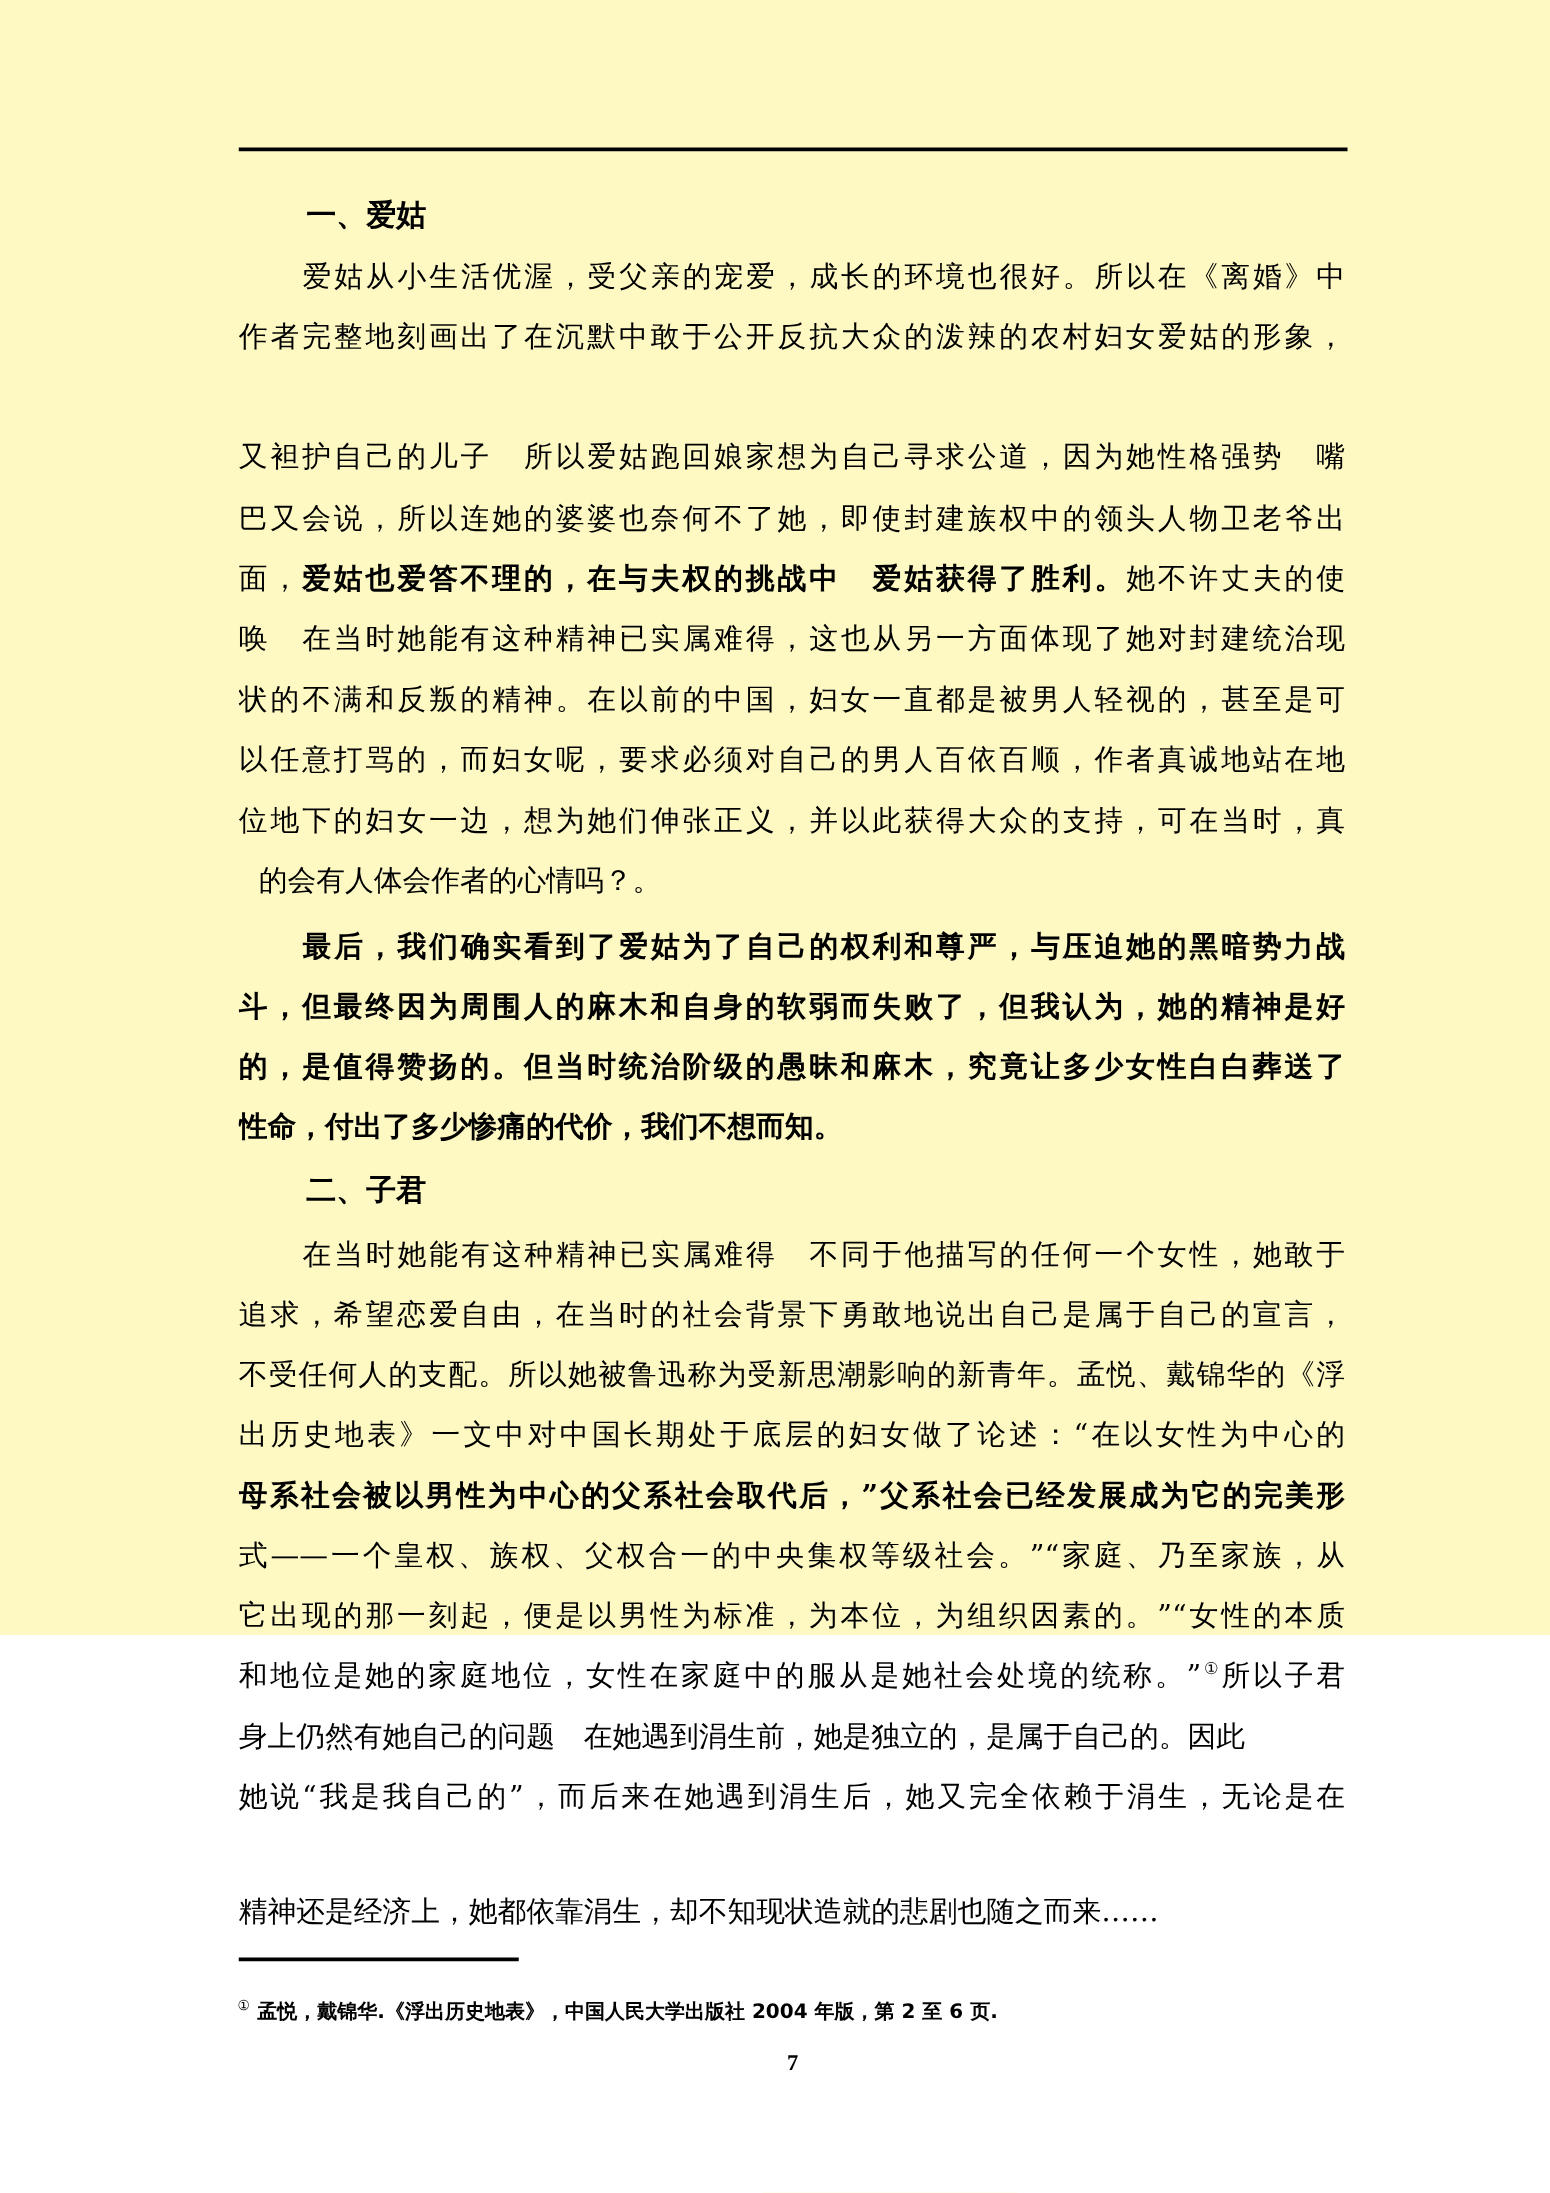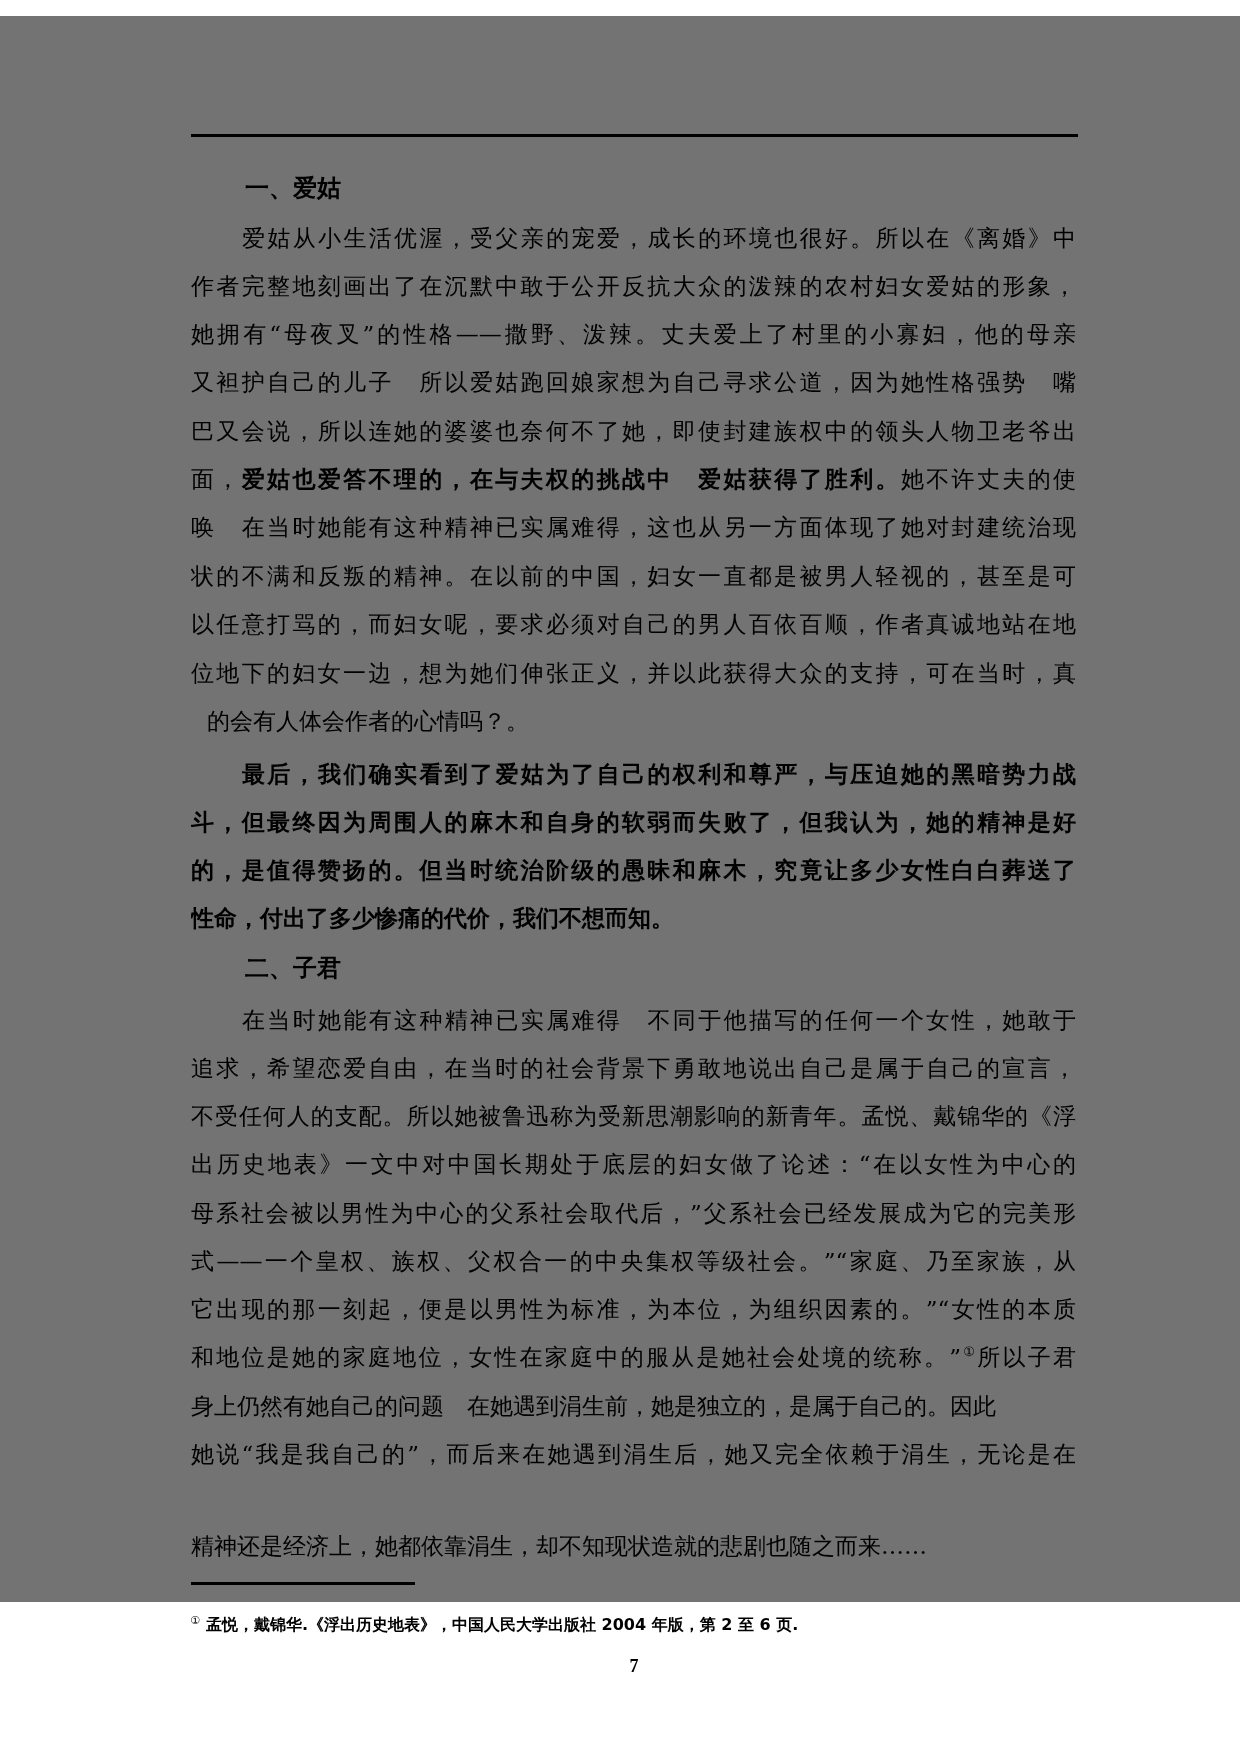--- a/index.html
+++ b/index.html
@@ -1,18 +1,18 @@
 <!DOCTYPE html>
 <html><head>
 <meta charset="utf-8">
 <style>
   html, body { margin: 0; padding: 0; background: #ffffff; }
   body { width: 1240px; height: 1754px; position: relative; overflow: hidden;
          font-family: "DejaVu Serif", "Liberation Serif", serif; color: #000; }
-  .page { position: absolute; left: 0; top: 16px; width: 1240px; height: 1586px; background: #737373; }
+  .page { position: absolute; left: 0; top: 0; width: 1240px; height: 1308px; background: #fef9c3; }
   .header-rule { position: absolute; left: 191px; top: 118px; width: 887px; height: 3px; background: #000; }
   .line { position: absolute; left: 191px; width: 885px; height: 40px; line-height: 40px;
           font-size: 23px; white-space: nowrap; overflow: hidden; text-align: justify;
           text-align-last: justify; letter-spacing: 0px; }
   .line.last { text-align-last: left; }
   .line.indent { left: 242px; width: 834px; }
   .heading { position: absolute; left: 245px; height: 40px; line-height: 40px; font-size: 24px;
              font-weight: bold; font-family: "DejaVu Sans", "Liberation Sans", sans-serif; white-space: nowrap; }
   .bold { font-weight: bold; font-family: "DejaVu Sans", "Liberation Sans", sans-serif; }
   .sup { font-size: 13px; vertical-align: super; line-height: 0; }
@@ -27,42 +27,41 @@
 <body>
 
 <div class="page">
 
   <div class="header-rule"></div>
 
   <div class="heading" style="top:152px;">一、爱姑</div>
 
   <div class="line indent" style="top:202px;">爱姑从小生活优渥，受父亲的宠爱，成长的环境也很好。所以在《离婚》中</div>
   <div class="line" style="top:250px;">作者完整地刻画出了在沉默中敢于公开反抗大众的泼辣的农村妇女爱姑的形象，</div>
-  <div class="line" style="top:298px;">她拥有“母夜叉”的性格——撒野、泼辣。丈夫爱上了村里的小寡妇，他的母亲</div>
   <div class="line" style="top:346px;">又袒护自己的儿子　所以爱姑跑回娘家想为自己寻求公道，因为她性格强势　嘴</div>
   <div class="line" style="top:395px;">巴又会说，所以连她的婆婆也奈何不了她，即使封建族权中的领头人物卫老爷出</div>
   <div class="line" style="top:443px;"><span>面，</span><span class="bold">爱姑也爱答不理的，在与夫权的挑战中　爱姑获得了胜利。</span><span>她不许丈夫的使</span></div>
   <div class="line" style="top:491px;">唤　在当时她能有这种精神已实属难得，这也从另一方面体现了她对封建统治现</div>
   <div class="line" style="top:540px;">状的不满和反叛的精神。在以前的中国，妇女一直都是被男人轻视的，甚至是可</div>
   <div class="line" style="top:588px;">以任意打骂的，而妇女呢，要求必须对自己的男人百依百顺，作者真诚地站在地</div>
   <div class="line" style="top:637px;">位地下的妇女一边，想为她们伸张正义，并以此获得大众的支持，可在当时，真</div>
   <div class="line last" style="top:685px;margin-left:16px;">的会有人体会作者的心情吗？。</div>
 
   <div class="line indent bold" style="top:738px;">最后，我们确实看到了爱姑为了自己的权利和尊严，与压迫她的黑暗势力战</div>
   <div class="line bold" style="top:786px;">斗，但最终因为周围人的麻木和自身的软弱而失败了，但我认为，她的精神是好</div>
   <div class="line bold" style="top:834px;">的，是值得赞扬的。但当时统治阶级的愚昧和麻木，究竟让多少女性白白葬送了</div>
   <div class="line bold last" style="top:882px;">性命，付出了多少惨痛的代价，我们不想而知。</div>
 
   <div class="heading" style="top:932px;">二、子君</div>
 
   <div class="line indent" style="top:984px;">在当时她能有这种精神已实属难得　不同于他描写的任何一个女性，她敢于</div>
   <div class="line" style="top:1032px;">追求，希望恋爱自由，在当时的社会背景下勇敢地说出自己是属于自己的宣言，</div>
   <div class="line" style="top:1080px;">不受任何人的支配。所以她被鲁迅称为受新思潮影响的新青年。孟悦、戴锦华的《浮</div>
   <div class="line" style="top:1128px;">出历史地表》一文中对中国长期处于底层的妇女做了论述：“在以女性为中心的</div>
-  <div class="line" style="top:1177px;">母系社会被以男性为中心的父系社会取代后，”父系社会已经发展成为它的完美形</div>
+  <div class="line" style="top:1177px;font-weight:bold;">母系社会被以男性为中心的父系社会取代后，”父系社会已经发展成为它的完美形</div>
   <div class="line" style="top:1225px;">式——一个皇权、族权、父权合一的中央集权等级社会。”“家庭、乃至家族，从</div>
   <div class="line" style="top:1321px;"><span>和地位是她的家庭地位，女性在家庭中的服从是她社会处境的统称。”</span><span class="sup">①</span><span>所以子君</span></div>
   <div class="line" style="top:1273px;">它出现的那一刻起，便是以男性为标准，为本位，为组织因素的。”“女性的本质</div>
   <div class="line last" style="top:1370px; width:840px;">身上仍然有她自己的问题　在她遇到涓生前，她是独立的，是属于自己的。因此</div>
   <div class="line" style="top:1418px;">她说“我是我自己的”，而后来在她遇到涓生后，她又完全依赖于涓生，无论是在</div>
   <div class="line last" style="top:1466px;margin-top:44px;">精神还是经济上，她都依靠涓生，却不知现状造就的悲剧也随之而来……</div>
 
   <div class="footnote-rule"></div>
   <div class="footnote"><span class="marker">①</span><span>孟悦，戴锦华.《浮出历史地表》，中国人民大学出版社 2004 年版，第 2 至 6 页.</span></div>
 

